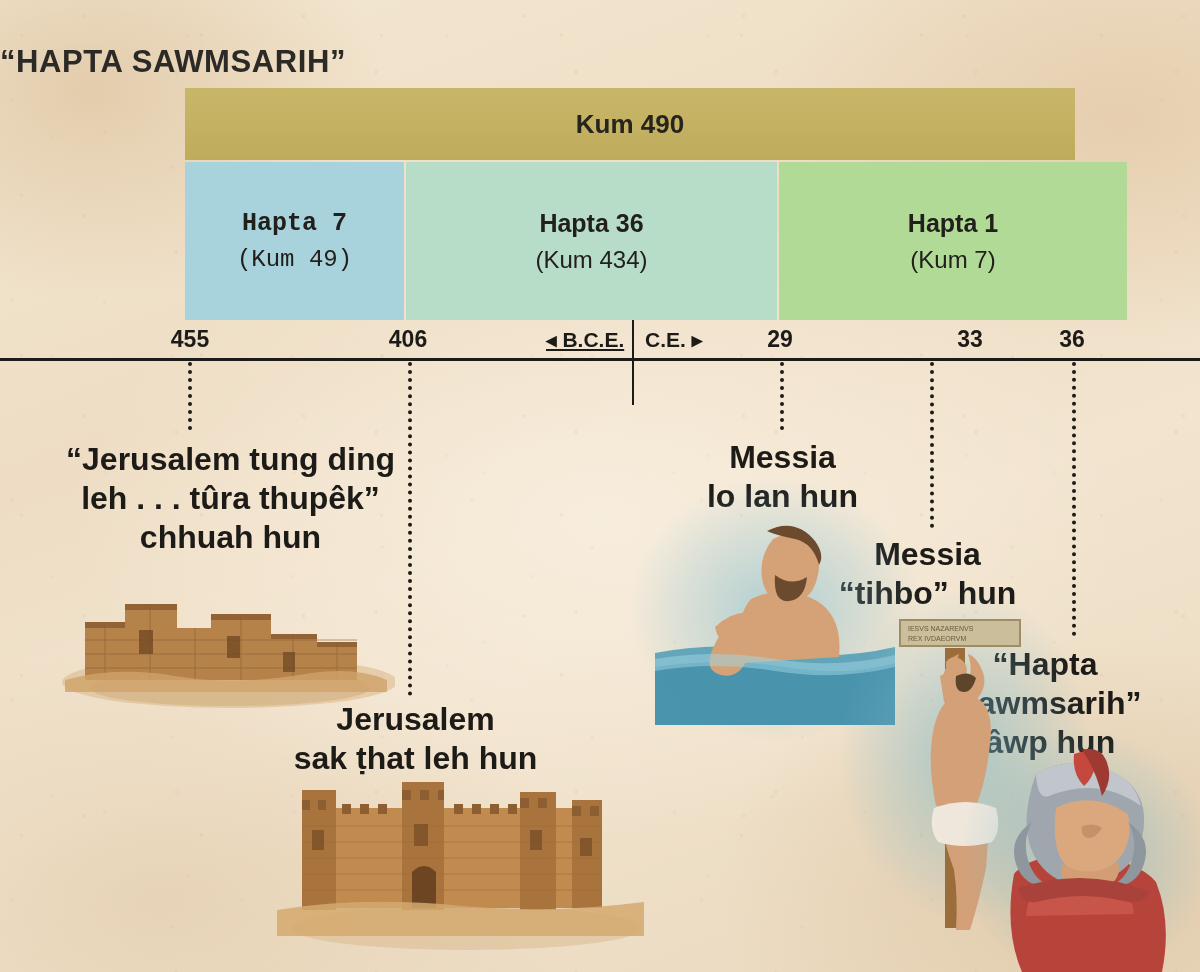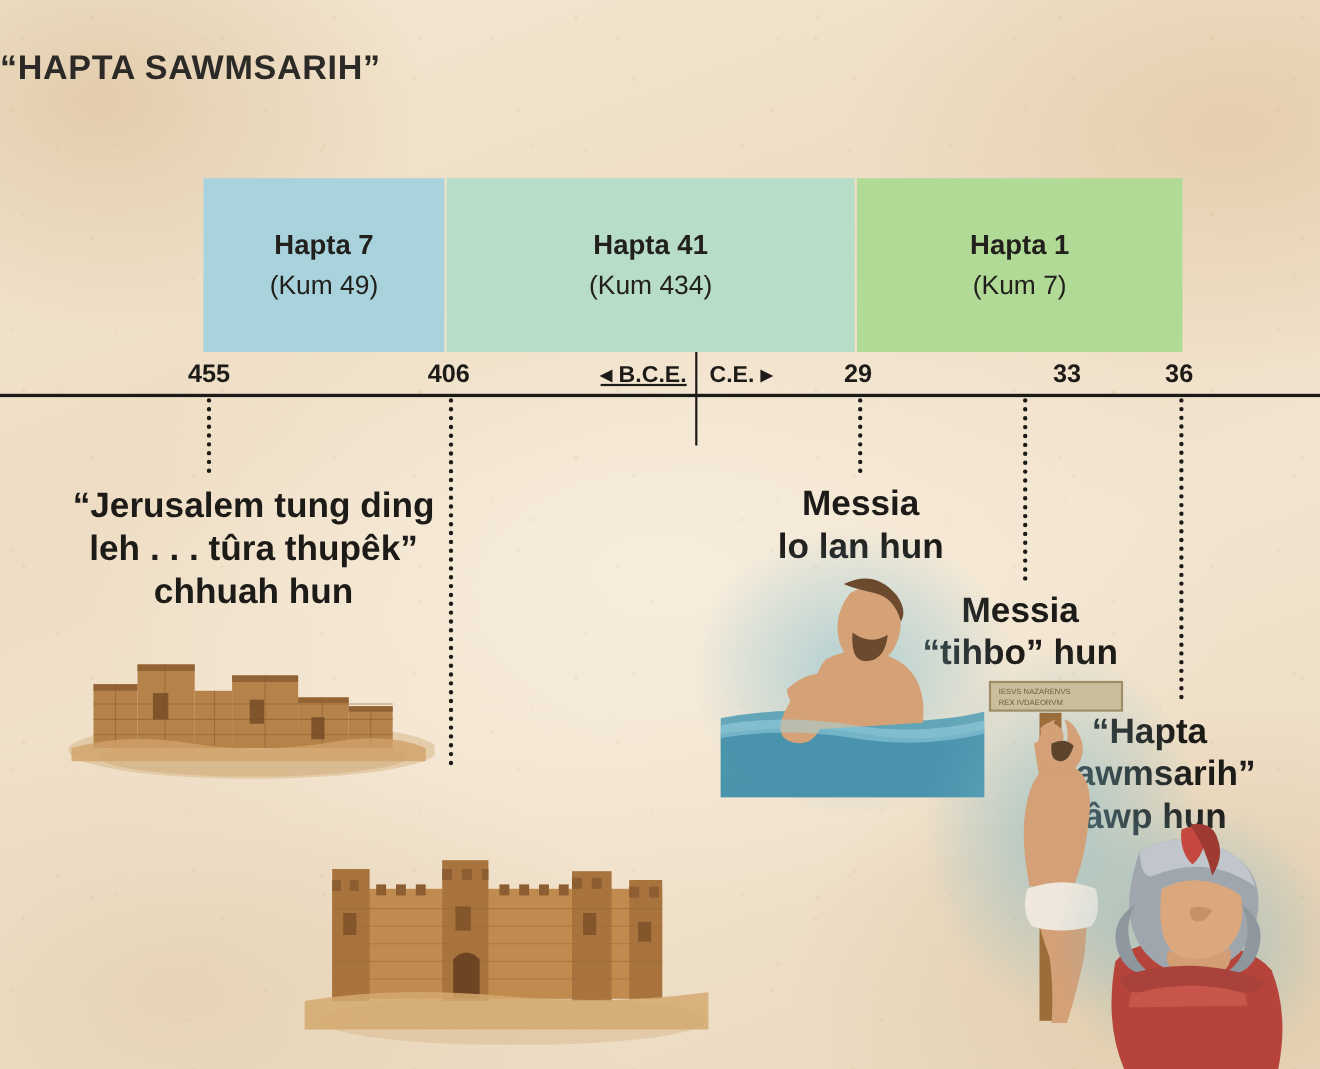--- a/index.html
+++ b/index.html
@@ -86,23 +86,23 @@
     color: #22201c;
   }
   .seg .seg-title {
     font-size: 25px;
     font-weight: bold;
     margin-bottom: 8px;
   }
   .seg .seg-sub {
     font-size: 24px;
   }
-  #seg-0 { left: 0;    width: 219px; background: #a8d3dc; }
+  #seg-0 { left: 0;    width: 219px; background: #a8d3dc; font-family: Liberation Mono, monospace; }
   #seg-1 { left: 221px; width: 371px; background: #b7dcc8; }
-  #seg-2 { left: 594px; width: 296px; background: #b2da97; }
+  #seg-2 { left: 594px; width: 348px; background: #b2da97; }
 
   
   #axis {
     position: absolute;
     left: 0;
     top: 358px;
     width: 1200px;
     height: 3px;
     background: #1d1b17;
   }
@@ -161,28 +161,29 @@
 </style>
 </head>
 <body>
 
 <div id="stage">
   <div id="grain"></div>
 
   <div id="title">“HAPTA SAWMSARIH”</div>
 
   <div id="chart">
+    <div id="total-bar">Kum 490</div>
 
     <div class="seg" id="seg-0">
       <div class="seg-title">Hapta 7</div>
       <div class="seg-sub">(Kum 49)</div>
     </div>
 
     <div class="seg" id="seg-1">
-      <div class="seg-title">Hapta 41</div>
+      <div class="seg-title">Hapta 36</div>
       <div class="seg-sub">(Kum 434)</div>
     </div>
 
     <div class="seg" id="seg-2">
       <div class="seg-title">Hapta 1</div>
       <div class="seg-sub">(Kum 7)</div>
     </div>
   </div>
 
   <div id="axis"></div>
@@ -200,20 +201,22 @@
   <div class="dotline" style="left:188px; top:362px; height:68px;"></div>
   <div class="dotline" style="left:408px; top:362px; height:334px;"></div>
   <div class="dotline" style="left:780px; top:362px; height:68px;"></div>
   <div class="dotline" style="left:930px; top:362px; height:166px;"></div>
   <div class="dotline" style="left:1072px; top:362px; height:274px;"></div>
 
   <div class="caption" style="left:48px; top:440px; width:365px;">“Jerusalem tung ding
 leh . . . tûra thupêk”
 chhuah hun</div>
 
+  <div class="caption" style="left:268px; top:700px; width:295px;">Jerusalem
+sak ṭhat leh hun</div>
 
   <div class="caption" style="left:660px; top:438px; width:245px;">Messia
 lo lan hun</div>
 
   <div class="caption" style="left:830px; top:535px; width:195px;">Messia
 “tihbo” hun</div>
 
   <div class="caption" style="left:960px; top:645px; width:170px;">“Hapta
 sawmsarih”
 tâwp hun</div>

